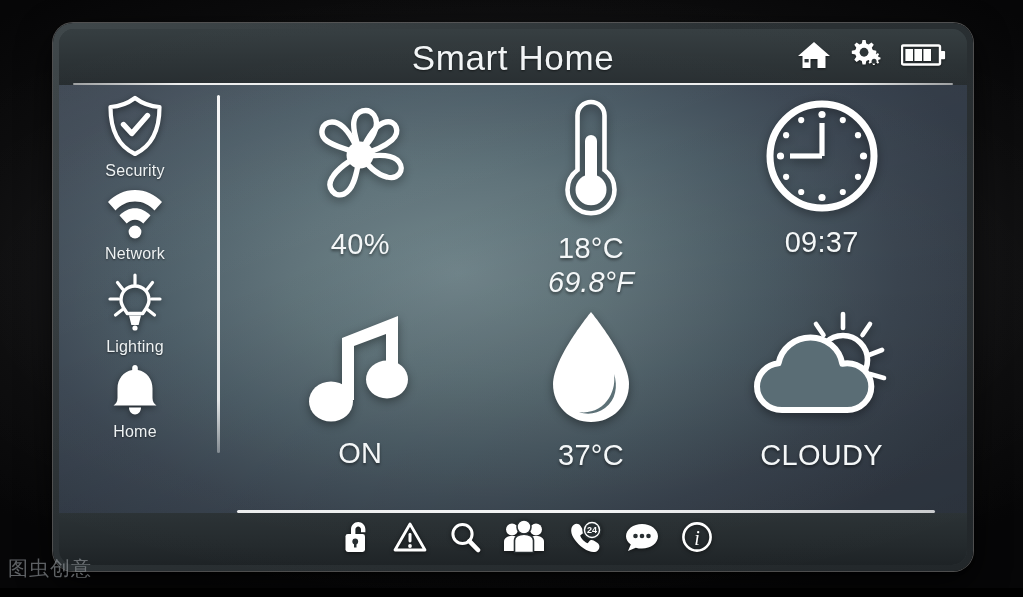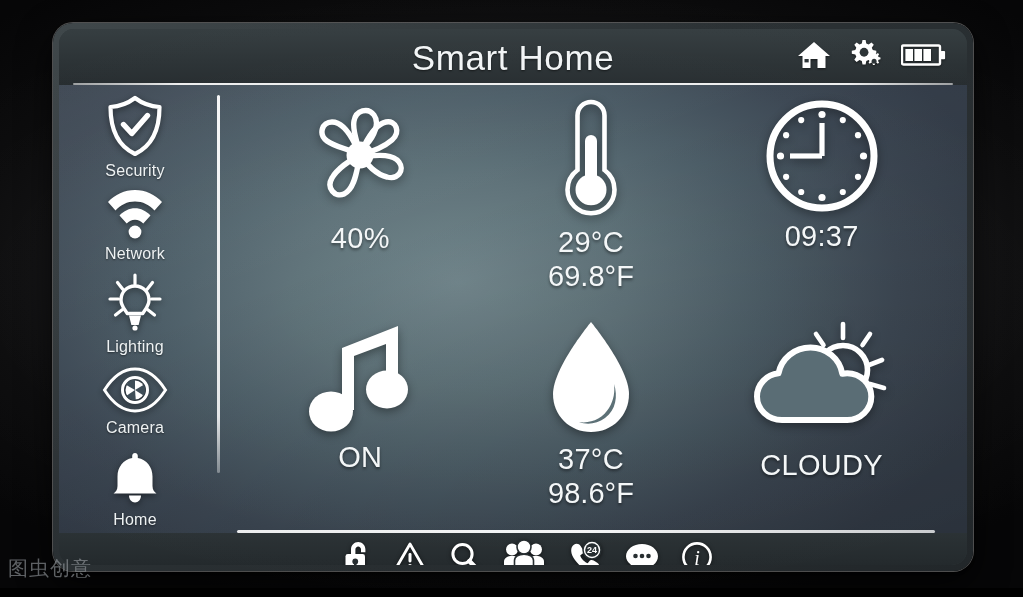--- a/index.html
+++ b/index.html
@@ -190,36 +190,38 @@
     align-items: center;
     justify-content: flex-start;
     padding-top: 8px;
     cursor: pointer;
   }
   .tile .gicon {
     display: block;
     filter: drop-shadow(0 3px 5px rgba(0,0,0,0.38));
   }
   .tile-value {
+    margin-top: 6px;
     font-size: 29px;
     font-weight: 300;
     color: #f4f7f8;
     letter-spacing: 0.3px;
     line-height: 1.18;
     text-shadow: 0 2px 3px rgba(0,0,0,0.45);
     text-align: center;
   }
   .tile-value.small-gap { margin-top: 8px; text-align: right; }
   .tile-value2 {
     font-size: 29px;
     font-weight: 300;
     color: #f4f7f8;
     line-height: 1.18;
     text-shadow: 0 2px 3px rgba(0,0,0,0.45);
     text-align: center;
+    font-style: italic;
   }
 
   .h-rule {
     flex: 0 0 auto;
     height: 3px;
     margin: 0 2px 0 -8px;
     background: linear-gradient(90deg, rgba(255,255,255,0.9), rgba(255,255,255,0.95) 50%, rgba(255,255,255,0.75));
     border-radius: 2px;
   }
 
@@ -336,33 +338,20 @@
                   <line x1="50.5" y1="44" x2="43.5" y2="38.5"></line>
                 </g>
                 <path d="M31 15 C22.5 15 17 21.5 17 29 C17 35 21 38.5 23.2 42.5 L38.8 42.5 C41 38.5 45 35 45 29 C45 21.5 39.5 15 31 15 Z" fill="none" stroke="#ffffff" stroke-width="3.4" stroke-linejoin="round"></path>
                 <path d="M25 44.5 L37 44.5 L34.6 54 L27.4 54 Z" fill="#ffffff"></path>
                 <circle cx="31" cy="57" r="2.6" fill="#ffffff"></circle>
               </svg>
             </span>
             <span class="side-label">Lighting</span>
           </div>
 
-          <div class="side-item">
-            <span class="sicon">
-              <svg width="66" height="48" viewBox="0 0 66 48">
-                <path d="M2.5 24 C12 9 22 3 33 3 C44 3 54 9 63.5 24 C54 39 44 45 33 45 C22 45 12 39 2.5 24 Z" fill="none" stroke="#ffffff" stroke-width="3"></path>
-                <circle cx="33" cy="24" r="12.5" fill="none" stroke="#ffffff" stroke-width="3"></circle>
-                <circle cx="33" cy="24" r="9.5" fill="#ffffff"></circle>
-                <path d="M33 24 L33 13.8 A10.2 10.2 0 0 0 24.3 19 Z" fill="#3f4e58"></path>
-                <path d="M33 24 L41.5 29.6 A10.2 10.2 0 0 0 41.8 18.8 Z" fill="#3f4e58"></path>
-                <path d="M33 24 L24.5 29.8 A10.2 10.2 0 0 0 33.8 34.1 Z" fill="#3f4e58"></path>
-              </svg>
-            </span>
-            <span class="side-label">Camera</span>
-          </div>
 
           <div class="side-item">
             <span class="sicon">
               <svg width="56" height="56" viewBox="0 0 56 56">
                 <path d="M28 3 C29.6 3 30.8 4.2 30.8 5.8 L30.8 8 C39.6 9.6 45.5 17 45.5 26.5 L45.5 36 C45.5 40 47.5 42 49.5 43.5 L6.5 43.5 C8.5 42 10.5 40 10.5 36 L10.5 26.5 C10.5 17 16.4 9.6 25.2 8 L25.2 5.8 C25.2 4.2 26.4 3 28 3 Z" fill="#ffffff"></path>
                 <path d="M22 45.5 C22 49.4 24.7 52.5 28 52.5 C31.3 52.5 34 49.4 34 45.5 Z" fill="#ffffff"></path>
               </svg>
             </span>
             <span class="side-label">Home</span>
           </div>
@@ -391,21 +380,21 @@
             </div>
 
             <div class="tile">
               <span class="gicon">
                 <svg width="72" height="124" viewBox="0 0 72 124">
                   <path d="M36 5 C43.5 5 49.5 11 49.5 18.5 L49.5 73 C55.5 77.5 59.5 84.7 59.5 92.8 C59.5 105.8 49 116.3 36 116.3 C23 116.3 12.5 105.8 12.5 92.8 C12.5 84.7 16.5 77.5 22.5 73 L22.5 18.5 C22.5 11 28.5 5 36 5 Z" fill="none" stroke="#ffffff" stroke-width="4.6"></path>
                   <circle cx="36" cy="92.8" r="15.5" fill="#ffffff"></circle>
                   <rect x="30" y="38" width="12" height="54" rx="6" fill="#ffffff"></rect>
                 </svg>
               </span>
-              <div class="tile-value">29°C</div>
+              <div class="tile-value">18°C</div>
               <div class="tile-value2">69.8°F</div>
             </div>
 
             <div class="tile">
               <span class="gicon">
                 <svg width="118" height="118" viewBox="0 0 118 118">
                   <circle cx="59" cy="59" r="52" fill="none" stroke="#ffffff" stroke-width="7"></circle>
                   <g fill="#ffffff">
                     <circle cx="59" cy="17.5" r="3.6"></circle>
                     <circle cx="79.8" cy="23.1" r="3.1"></circle>
@@ -439,21 +428,20 @@
             </div>
 
             <div class="tile">
               <span class="gicon">
                 <svg width="92" height="120" viewBox="0 0 92 120">
                   <path d="M46 4 C46 4 84 50 84 76 C84 98 67 114 46 114 C25 114 8 98 8 76 C8 50 46 4 46 4 Z" fill="#ffffff"></path>
                   <path d="M69 66 C73 78 71 92 60 100 C52 106 42 107 34 104 C46 106 58 100 64 90 C69 82 70 73 69 66 Z" fill="#5d7177"></path>
                 </svg>
               </span>
               <div class="tile-value">37°C</div>
-              <div class="tile-value2">98.6°F</div>
             </div>
 
             <div class="tile">
               <span class="gicon">
                 <svg width="148" height="118" viewBox="0 0 148 118">
                   <g stroke="#ffffff" stroke-width="4.6" stroke-linecap="round" fill="none">
                     <line x1="95" y1="6" x2="95" y2="20"></line>
                     <line x1="68" y1="16" x2="75.5" y2="27"></line>
                     <line x1="122" y1="16" x2="114.5" y2="27"></line>
                     <line x1="134" y1="42" x2="121" y2="47"></line>

